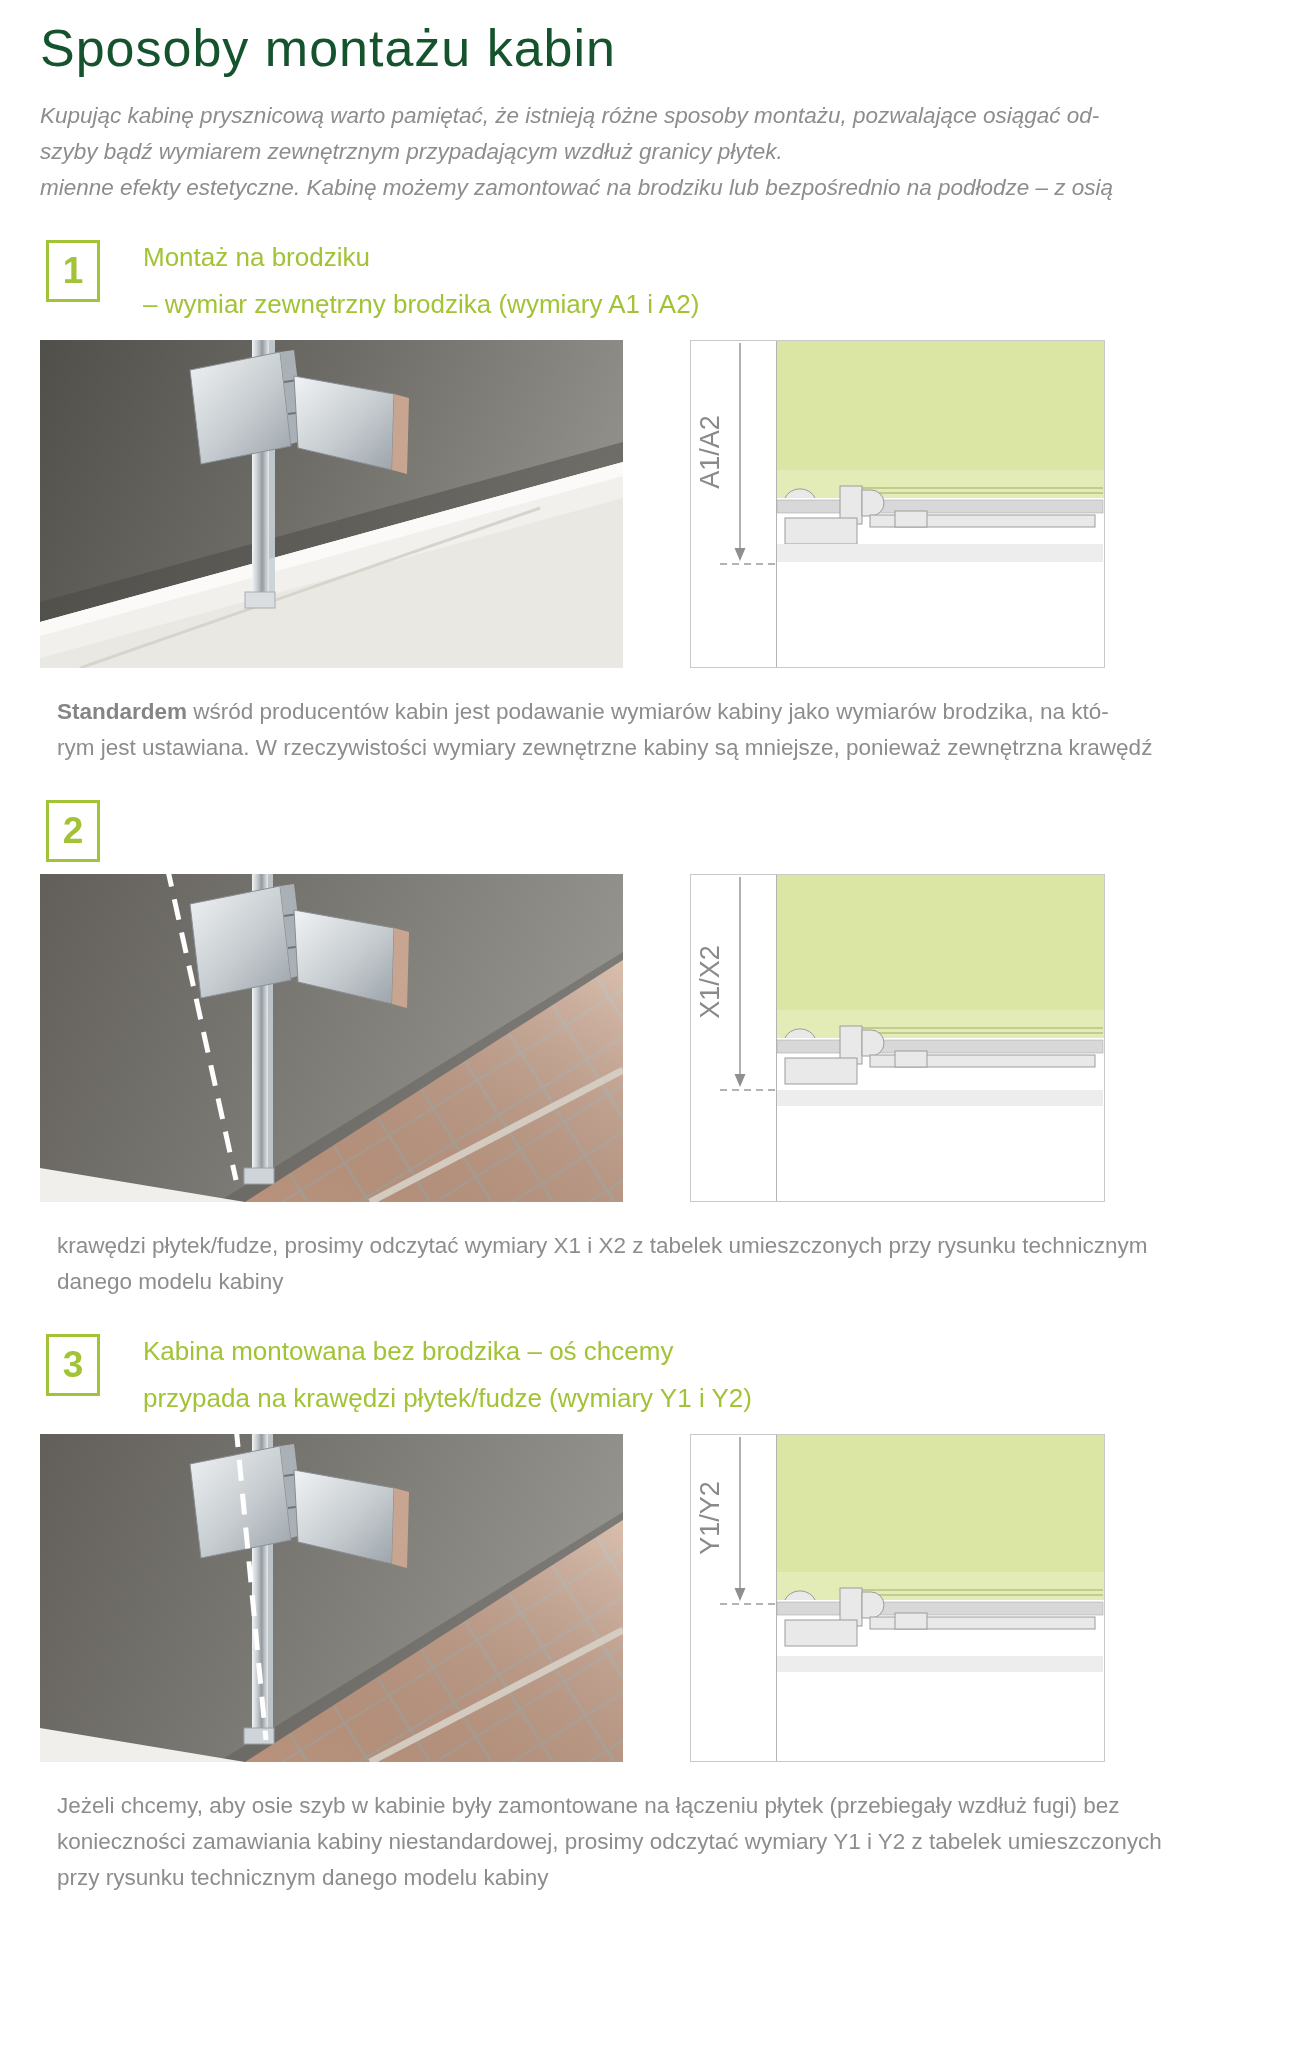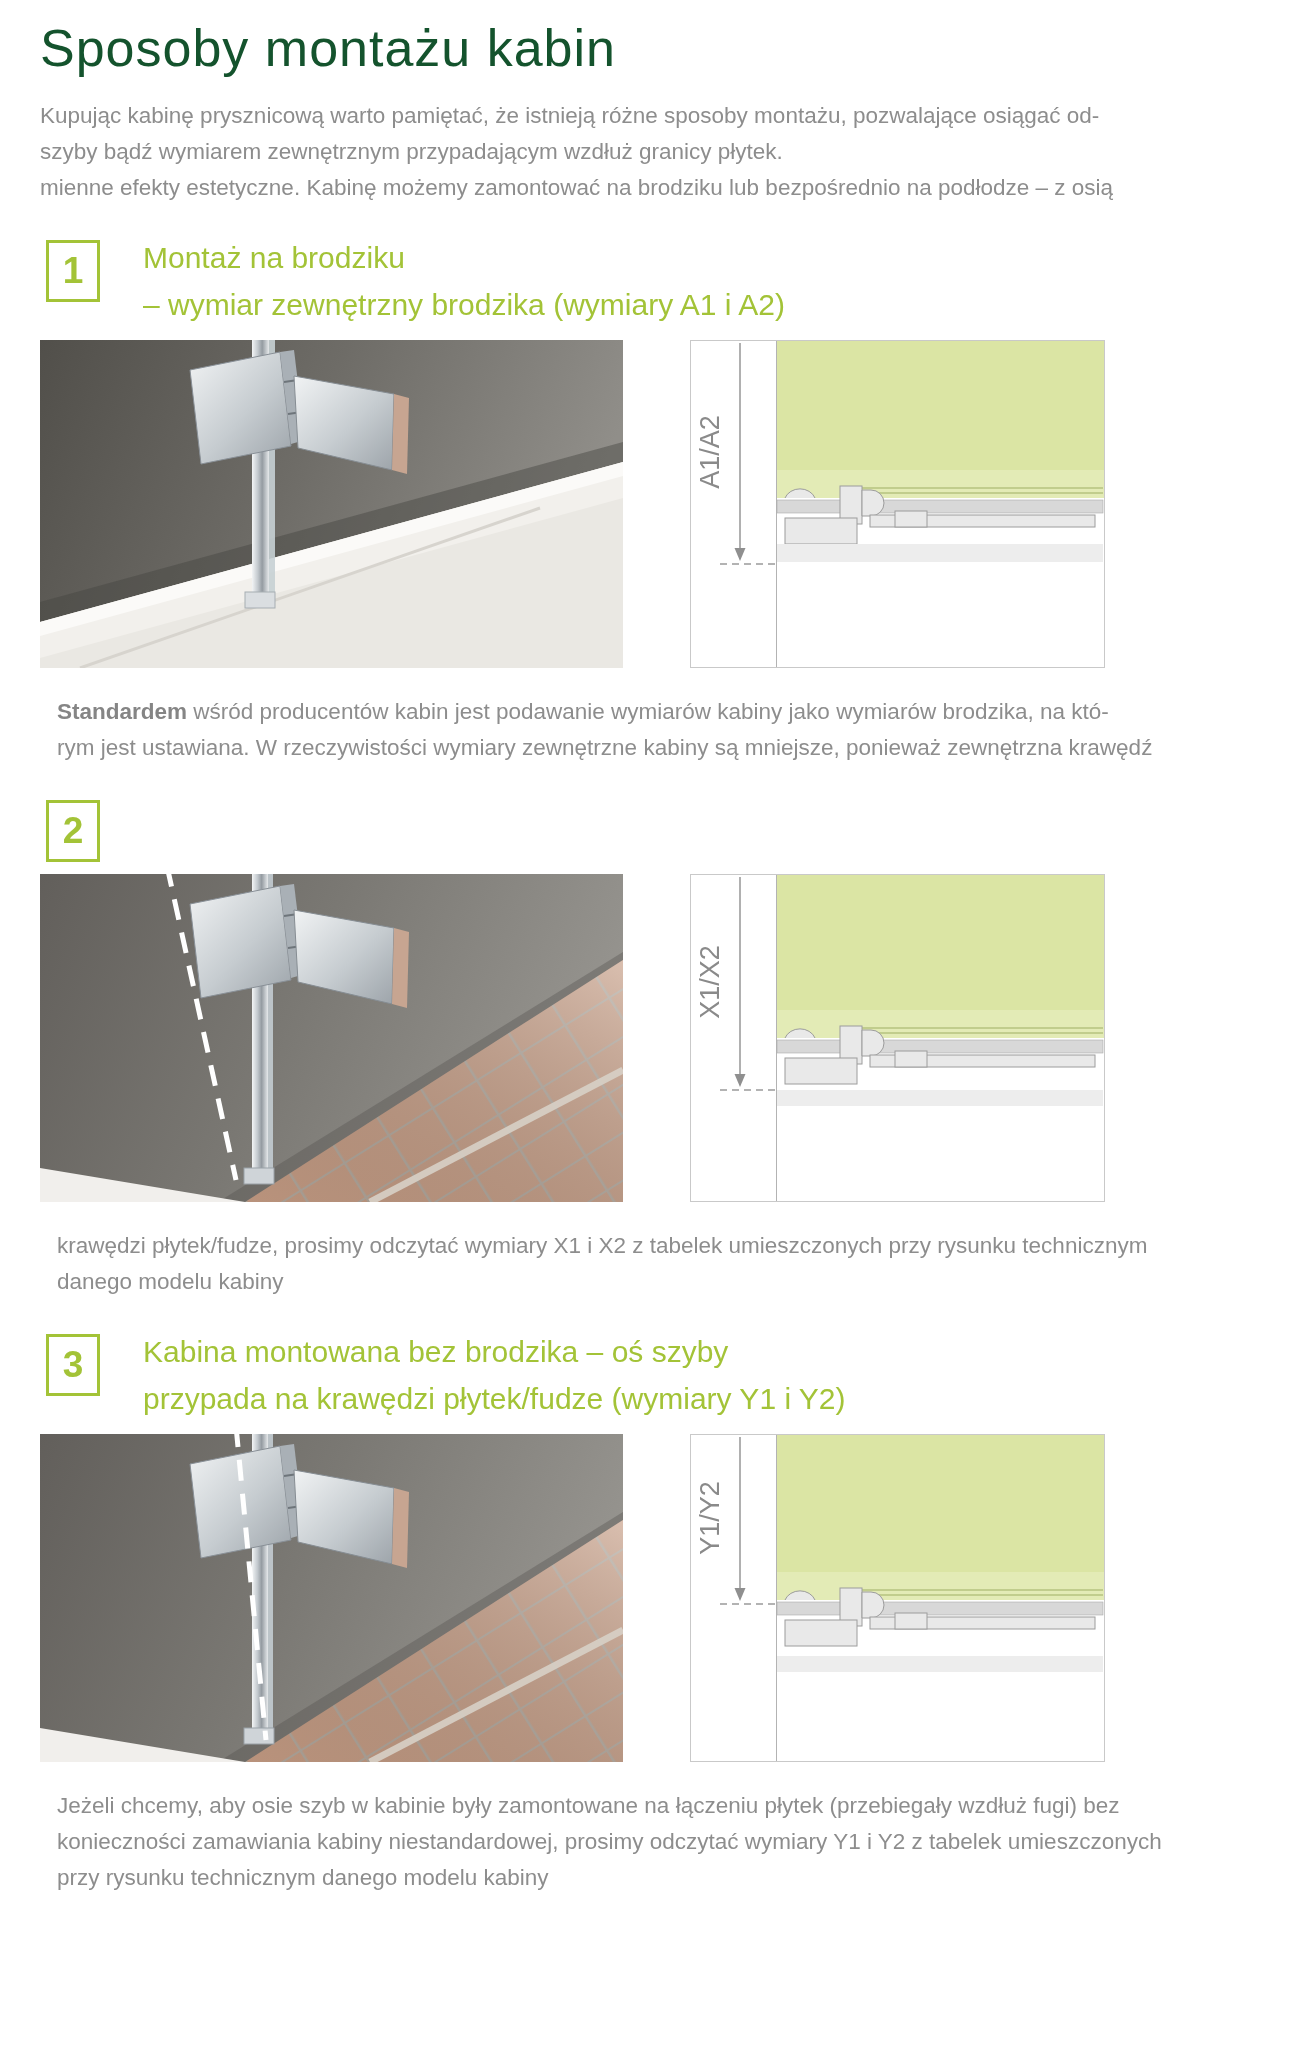--- a/index.html
+++ b/index.html
@@ -5,27 +5,27 @@
   html,body{margin:0;padding:0;background:#ffffff;}
   body{width:1302px;font-family:"Liberation Sans",sans-serif;}
   .page{box-sizing:border-box;width:1302px;padding:12px 40px 30px 40px;}
 
   .title{color:#14532d;font-size:52px;font-weight:300;letter-spacing:1px;margin:6px 0 20px 0;line-height:60px;}
 
   .body-text{color:#8d8d8d;font-size:22.5px;line-height:36px;}
   .body-text .pline{white-space:nowrap;}
   .body-text b{font-weight:700;color:#858585;}
 
-  .intro{margin:1px 0 6px 0;}
+  .intro{margin:1px 0 6px 0;font-style:italic;}
 
   .sec-head{display:flex;align-items:flex-start;margin:28px 0 12px 0;}
   .badge{flex:0 0 auto;width:48px;height:56px;border:3px solid #a3c337;color:#a3c337;
          font-size:37px;font-weight:700;display:flex;align-items:center;justify-content:center;
          margin:6px 43px 0 6px;background:#fff;}
-  .heading{color:#a3c337;font-size:30px;line-height:47px;font-weight:400;}
+  .heading{color:#a3c337;font-size:26px;line-height:47px;font-weight:400;}
 
   .figures{display:flex;gap:67px;margin-top:10px;}
   .figures svg{display:block;}
 
   .para{margin:26px 0 0 17px;}
 
   
   .dbox{fill:#ffffff;stroke:#c9c9c9;stroke-width:1;}
   .dgreen{fill:#dbe5a4;}
   .dgreenlight{fill:#e3ebb6;}
@@ -226,21 +226,21 @@
     <div class="body-text para">
       <div class="pline">krawędzi płytek/fudze, prosimy odczytać wymiary X1 i X2 z tabelek umieszczonych przy rysunku technicznym</div>
       <div class="pline">danego modelu kabiny</div>
     </div>
   </section>
 
   <section>
     <div class="sec-head">
       <div class="badge">3</div>
       <div class="heading">
-        <div>Kabina montowana bez brodzika – oś szyby</div>
+        <div>Kabina montowana bez brodzika – oś chcemy</div>
         <div>przypada na krawędzi płytek/fudze (wymiary Y1 i Y2)</div>
       </div>
     </div>
 
     <div class="figures">
 
       <svg viewBox="0 0 583 328" width="583" height="328">
         <defs>
           <linearGradient id="wallC" x1="0" y1="0" x2="1" y2="0.25">
             <stop offset="0" stop-color="#625f5b"></stop>

